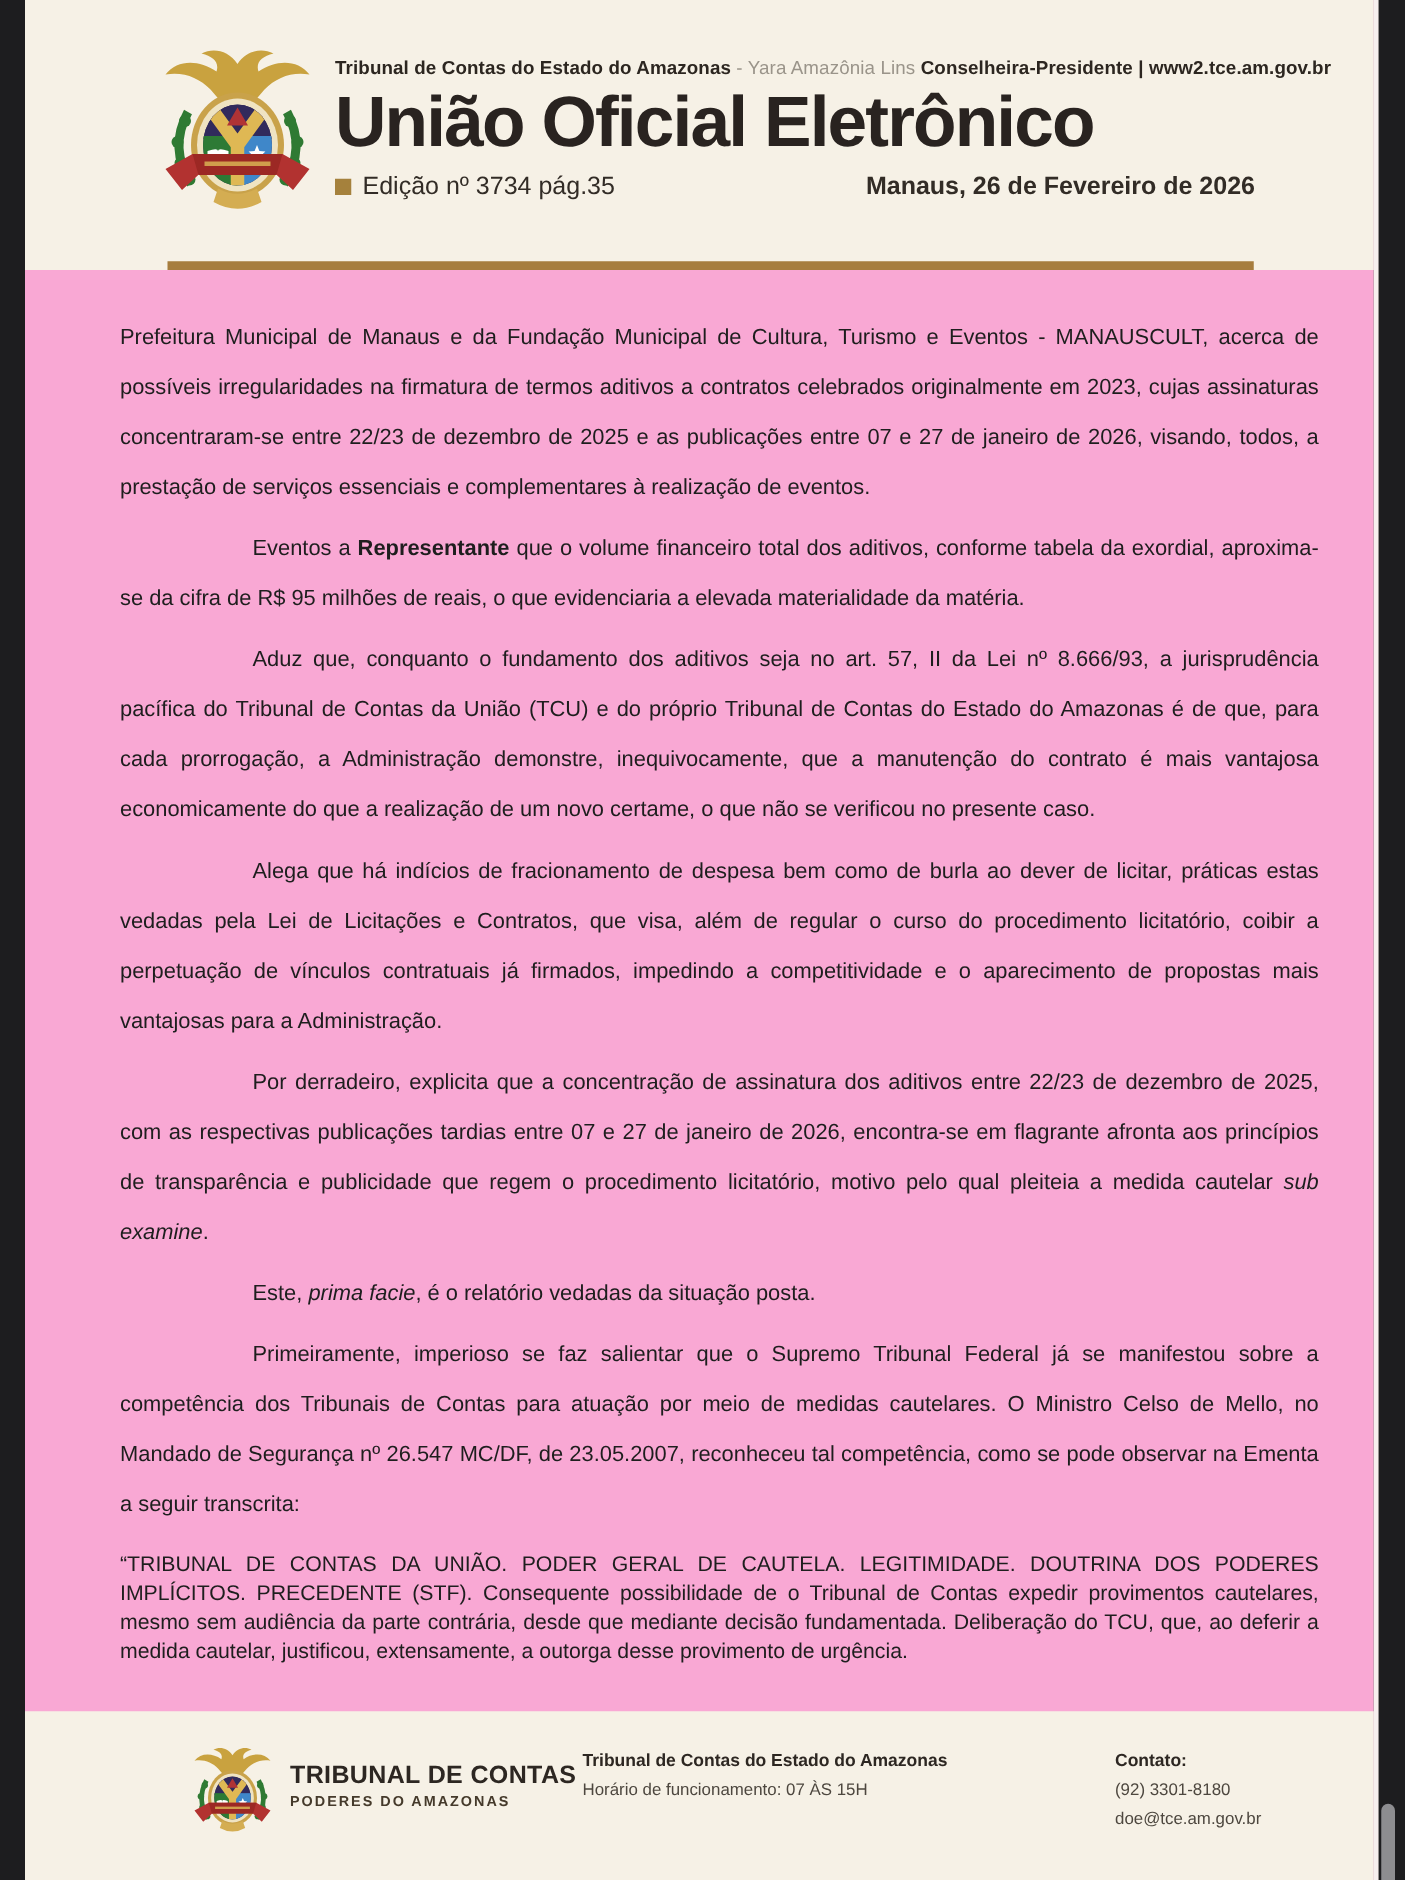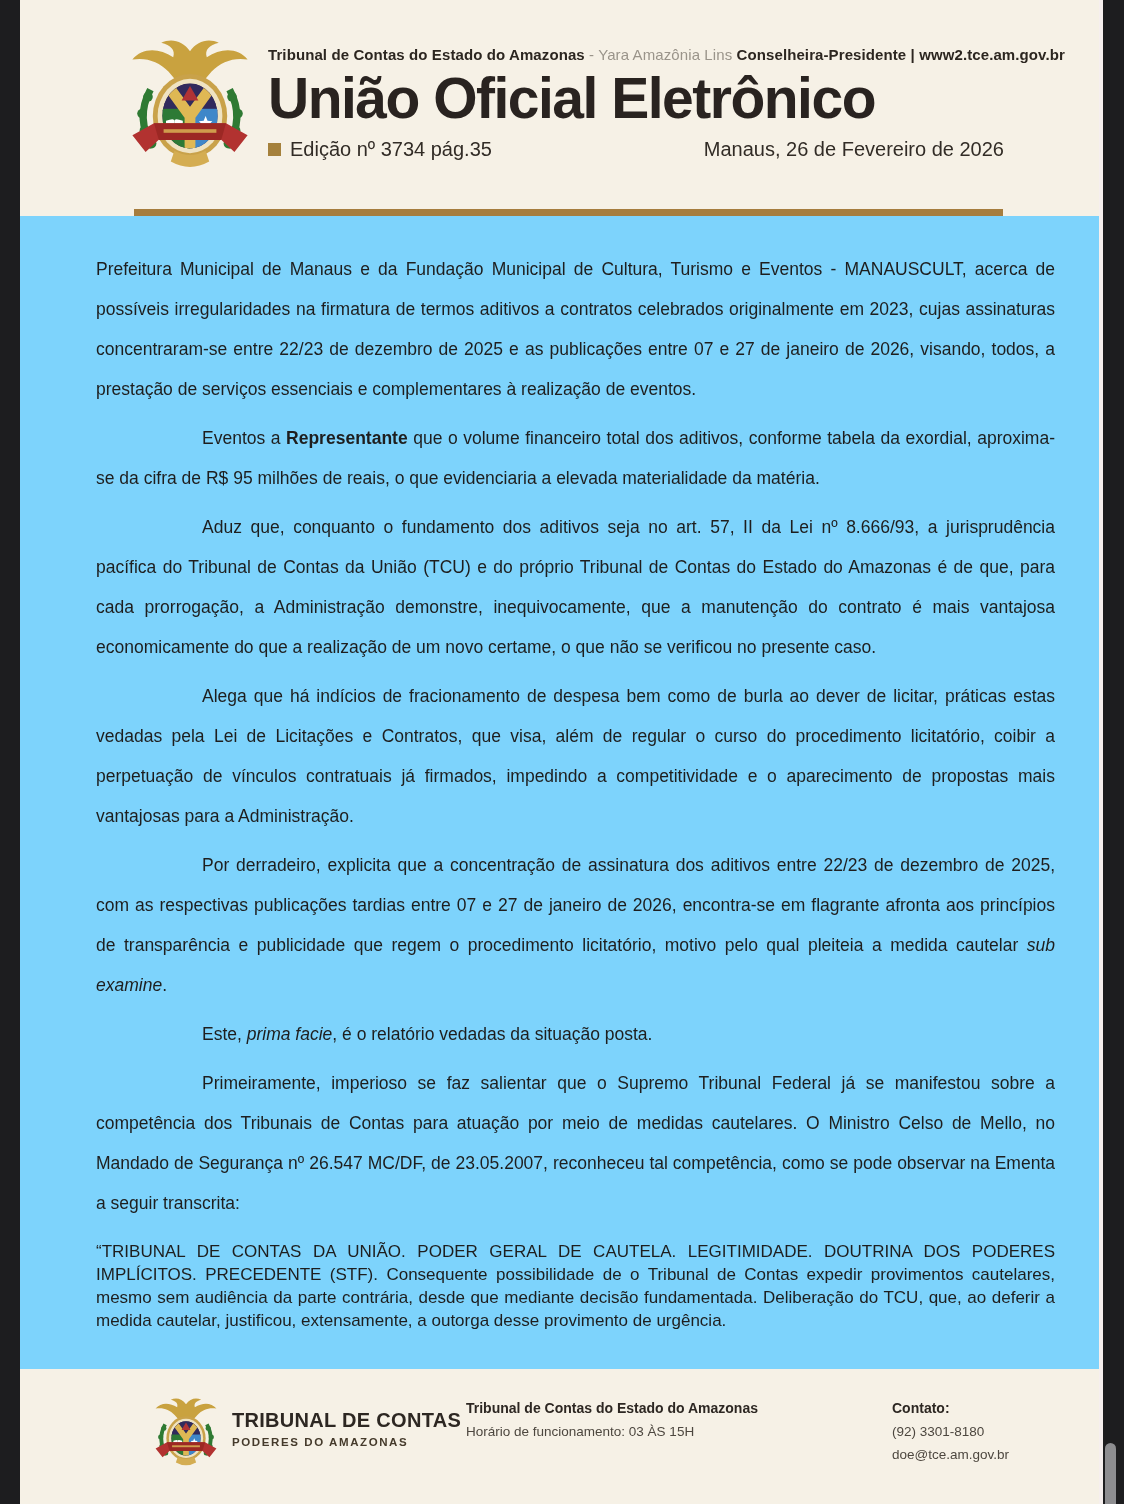--- a/index.html
+++ b/index.html
@@ -8,38 +8,38 @@
     background:#1d1d1f;
     font-family:"Liberation Sans","DejaVu Sans",sans-serif;
   }
   
   .gutter-left{position:absolute;left:0;top:0;width:20px;height:1504px;background:#1d1d1f;}
   .scroll-track{position:absolute;left:1103px;top:0;width:21px;height:1504px;background:#1d1d1f;}
   .scroll-thumb{position:absolute;left:1105px;top:1443px;width:11px;height:70px;border-radius:6px;background:#8d8d90;}
   .page-right-edge{position:absolute;left:1099px;top:0;width:4px;height:1504px;background:#f6efee;}
 
   
-  .page{position:absolute;left:20px;top:0;width:1079px;height:1504px;background:#7dd3fc;}
+  .page{position:absolute;left:20px;top:0;width:1079px;height:1504px;background:#f9a8d4;}
   .page-header{position:absolute;left:0;top:0;width:100%;height:216px;background:#f6f1e6;}
   .page-footer{position:absolute;left:0;top:1369px;width:100%;height:135px;background:#f6f1e6;}
 
   
   .logo-lg{position:absolute;left:98px;top:32px;width:144px;height:144px;}
   .masthead{position:absolute;left:248px;top:46px;width:736px;}
   .masthead-line{font-size:15px;color:#2c2620;white-space:nowrap;letter-spacing:0.1px;}
   .masthead-line .b{font-weight:bold;}
   .masthead-line .lt{color:#9a948a;font-weight:normal;}
   .doc-title{
     margin-top:6px;font-size:57px;font-weight:bold;letter-spacing:-1.5px;
     color:#292320;white-space:nowrap;line-height:1.05;
   }
   .edition-row{margin-top:9px;display:flex;align-items:center;font-size:20px;color:#322c26;}
   .edition-marker{width:13px;height:13px;background:#a5813c;margin-right:9px;flex:0 0 auto;}
   .edition-label{flex:1 1 auto;}
-  .issue-date{text-align:left;white-space:nowrap;}
+  .issue-date{text-align:left;white-space:nowrap;font-weight:bold;}
   .header-rule{position:absolute;left:114px;top:209px;width:869px;height:7px;background:#a67d3e;}
 
   
   .doc-body{position:absolute;left:0;top:216px;width:100%;padding:33px 44px 0 76px;box-sizing:border-box;}
   .para{
     margin:0 0 9px 0;font-size:17.5px;line-height:40px;color:#1e1e1e;
     text-align:justify;
   }
   .para.indent{text-indent:106px;}
   .para.quote{margin-top:17px;line-height:23px;font-size:17px;}
@@ -137,21 +137,21 @@
   <div class="page-footer">
     <svg class="logo-sm" viewBox="0 0 120 120">
         <use href="#coat"></use>
       </svg>
     <div class="brand">
       <div class="brand-name">TRIBUNAL DE CONTAS</div>
       <div class="brand-sub">PODERES DO AMAZONAS</div>
     </div>
     <div class="fcol fcol-org">
       <div class="flabel">Tribunal de Contas do Estado do Amazonas</div>
-      <div>Horário de funcionamento: 03 ÀS 15H</div>
+      <div>Horário de funcionamento: 07 ÀS 15H</div>
     </div>
     <div class="fcol fcol-contact">
       <div class="flabel">Contato:</div>
       <div>(92) 3301-8180</div>
       <div>doe@tce.am.gov.br</div>
     </div>
 
   </div>
 
 </div>

